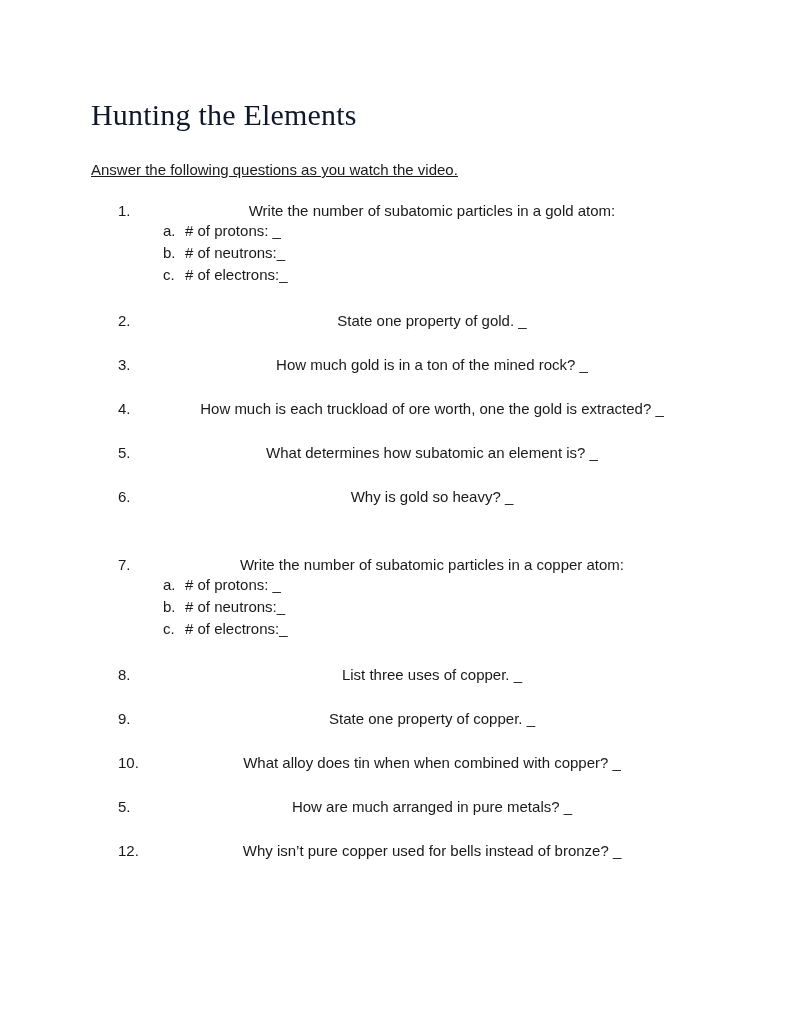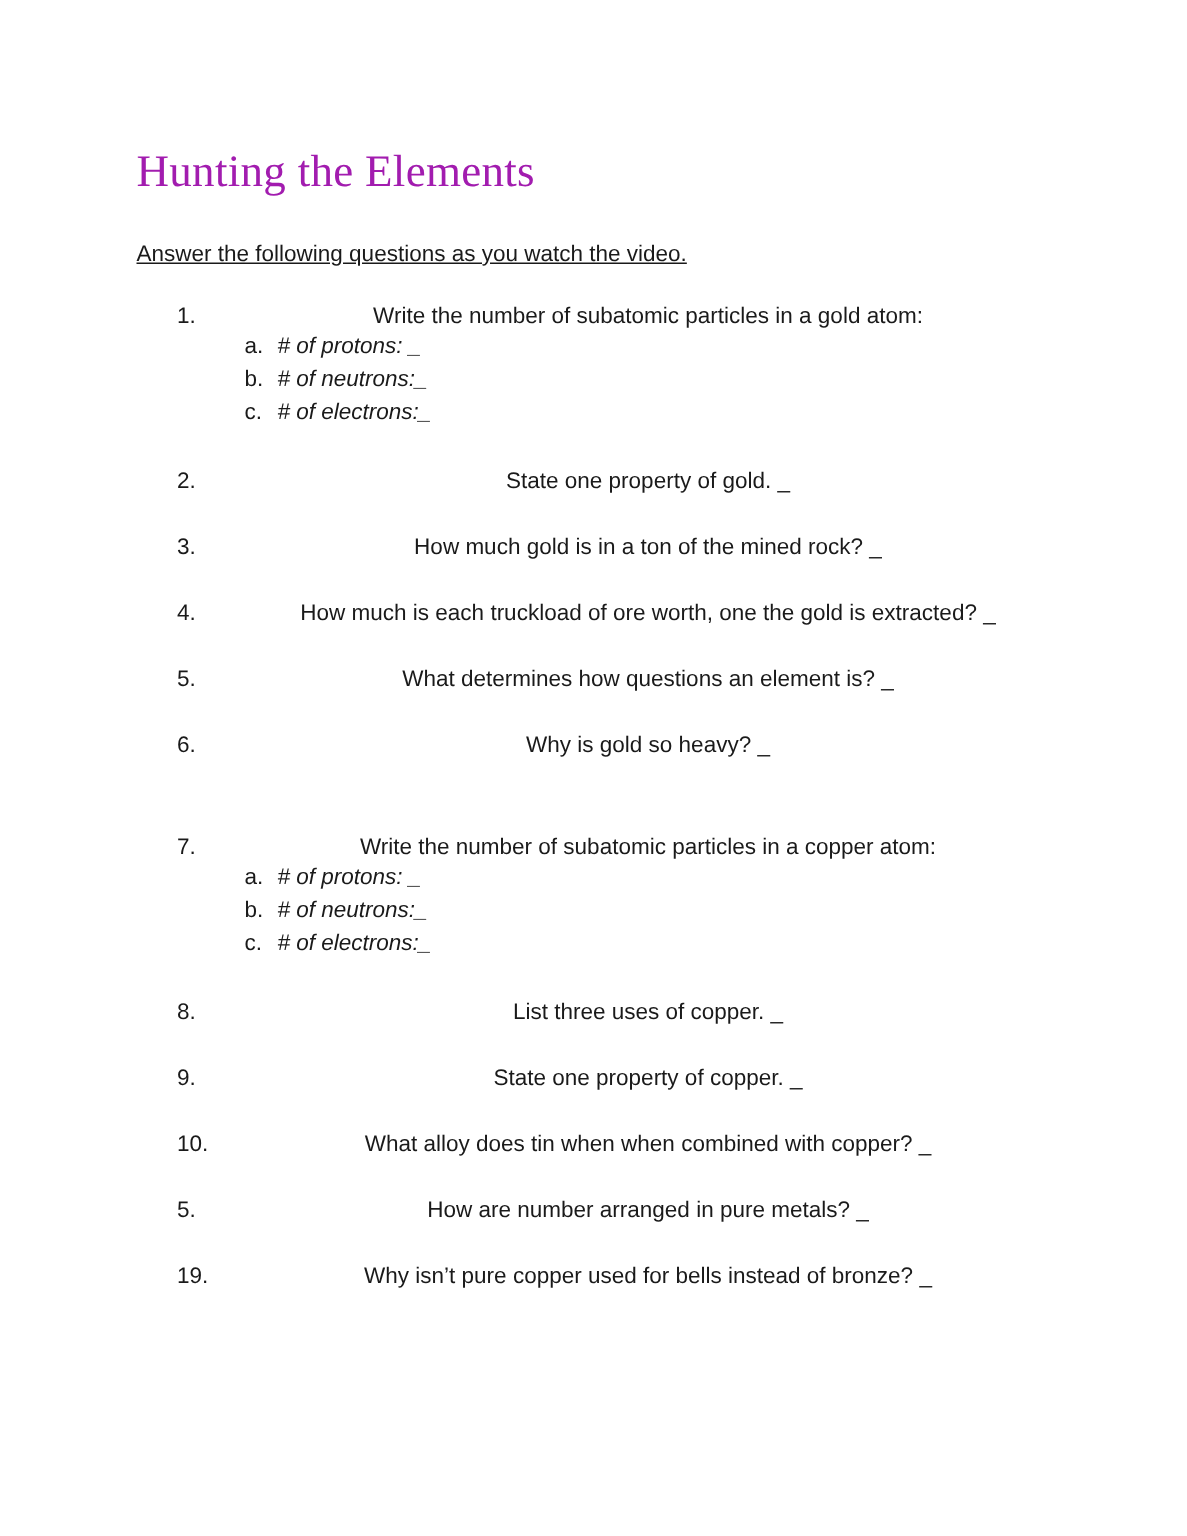--- a/index.html
+++ b/index.html
@@ -16,21 +16,21 @@
     padding: 96px 70px 40px 91px;
     font-family: "Liberation Sans", sans-serif;
     color: #1a1a1a;
     overflow: hidden;
   }
   .title {
     font-family: "Liberation Serif", "DejaVu Serif", serif;
     font-weight: 400;
     font-size: 30px;
     line-height: 38px;
-    color: #a21caf;
+    color: #0f172a;
     margin: 0 0 26px 0;
     letter-spacing: 0.2px;
   }
   .intro {
     font-size: 15px;
     line-height: 19px;
     margin: 0 0 22px 0;
     text-decoration: underline;
   }
   .questions {
@@ -64,21 +64,20 @@
     align-items: baseline;
     margin-left: 72px;
     line-height: 22px;
   }
   .sub-label {
     min-width: 22px;
     flex: 0 0 auto;
   }
   .sub-text {
     flex: 1 1 auto;
-    font-style: italic;
   }
 </style>
 </head>
 <body>
 
 <div class="page">
   <h1 class="title">Hunting the Elements</h1>
   <p class="intro">Answer the following questions as you watch the video.</p>
   <div class="questions" id="questions">
       <div class="question">
@@ -113,21 +112,21 @@
       </div>
       <div class="question">
         <div class="q-line">
           <span class="q-num">4.</span>
           <span class="q-text">How much is each truckload of ore worth, one the gold is extracted? _</span>
         </div>
       </div>
       <div class="question">
         <div class="q-line">
           <span class="q-num">5.</span>
-          <span class="q-text">What determines how questions an element is? _</span>
+          <span class="q-text">What determines how subatomic an element is? _</span>
         </div>
       </div>
       <div class="question extra-space">
         <div class="q-line">
           <span class="q-num">6.</span>
           <span class="q-text">Why is gold so heavy? _</span>
         </div>
       </div>
       <div class="question">
         <div class="q-line">
@@ -161,23 +160,23 @@
       </div>
       <div class="question">
         <div class="q-line">
           <span class="q-num">10.</span>
           <span class="q-text">What alloy does tin when when combined with copper? _</span>
         </div>
       </div>
       <div class="question">
         <div class="q-line">
           <span class="q-num">5.</span>
-          <span class="q-text">How are number arranged in pure metals? _</span>
+          <span class="q-text">How are much arranged in pure metals? _</span>
         </div>
       </div>
       <div class="question">
         <div class="q-line">
-          <span class="q-num">19.</span>
+          <span class="q-num">12.</span>
           <span class="q-text">Why isn’t pure copper used for bells instead of bronze? _</span>
         </div>
       </div>
     </div>
 </div>
 
 </body></html>

